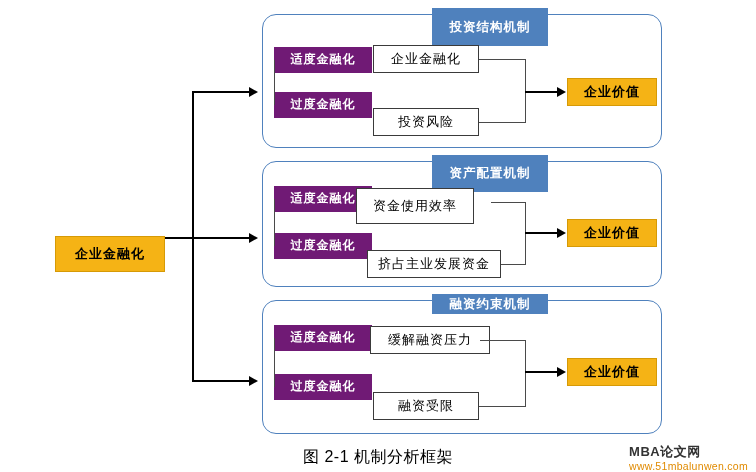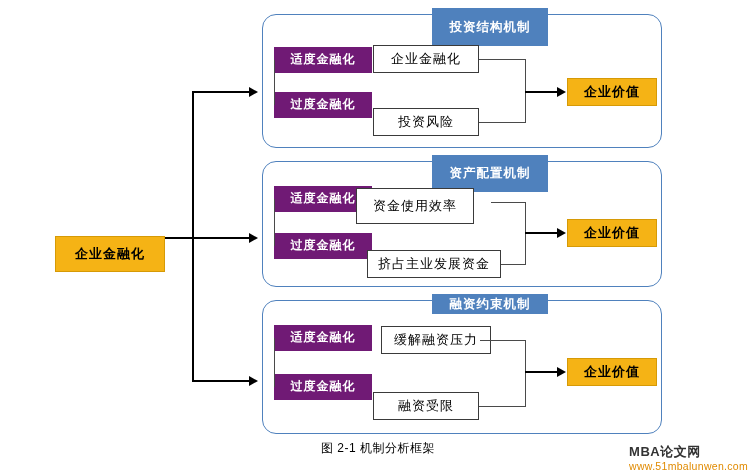--- a/index.html
+++ b/index.html
@@ -100,23 +100,24 @@
     background: #4a4a4a;
   }
   .thline { height: 1.2px; }
   .tvline { width: 1.2px; }
 
   
   #caption {
     position: absolute;
     width: 100%;
     text-align: center;
-    font-size: 12px;
+    font-size: 16px;
     color: #000000;
     letter-spacing: 0.5px;
+    margin-top: 7px;
   }
   #watermark {
     position: absolute;
     right: 8px;
     text-align: left;
     line-height: 1.25;
   }
   #watermark .wm-main {
     font-size: 13px;
     font-weight: 700;
@@ -178,21 +179,21 @@
   <div class="arrow" style="left:557px; top:228px;"></div>
 
   <div class="group" style="left:262px; top:300px; width:400px; height:134px;"></div>
 
   <div class="box group-title" style="left:432px; top:294px; width:116px; height:20px;">融资约束机制</div>
 
   <div class="box grey" style="left:274px; top:325px; width:98px; height:26px;">适度金融化</div>
 
   <div class="box grey" style="left:274px; top:374px; width:98px; height:26px;">过度金融化</div>
 
-  <div class="box white" style="left:370px; top:326px; width:110px; height:28px;margin-left:11px;">缓解融资压力</div>
+  <div class="box white" style="left:370px; top:326px; width:120px; height:28px;">缓解融资压力</div>
 
   <div class="box white" style="left:373px; top:392px; width:106px; height:28px;">融资受限</div>
 
   <div class="box orange" style="left:567px; top:358px; width:90px; height:28px;">企业价值</div>
 
   <div class="tline tvline" style="left:274px; top:338px; height:49px;"></div>
   <div class="tline thline" style="left:480px; top:340px; width:46px;"></div>
   <div class="tline thline" style="left:479px; top:406px; width:47px;"></div>
   <div class="tline tvline" style="left:525px; top:340px; height:66px;"></div>
   <div class="line hline" style="left:525px; top:371px; width:34px;"></div>

